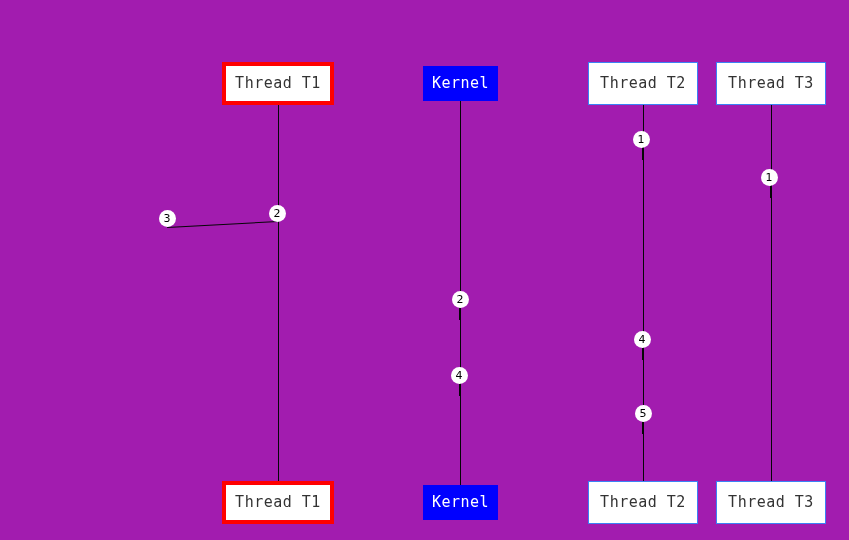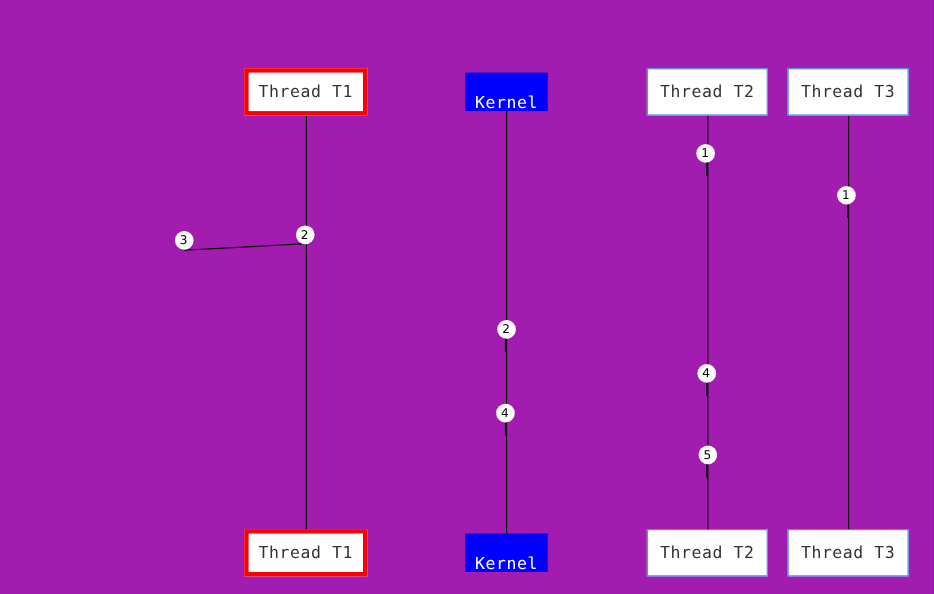--- a/index.html
+++ b/index.html
@@ -37,21 +37,20 @@
   }
   .participant.outline-blue {
     border: 1px solid #3b82f6;
     background: #ffffff;
     color: #333333;
   }
   .participant.filled-blue {
     border: 0;
     background: #0000ff;
     color: #ffffff;
-    align-items: flex-end;
   }
 
   
   .lifeline {
     position: absolute;
     width: 1px;
     background: #050505;
   }
 
   

